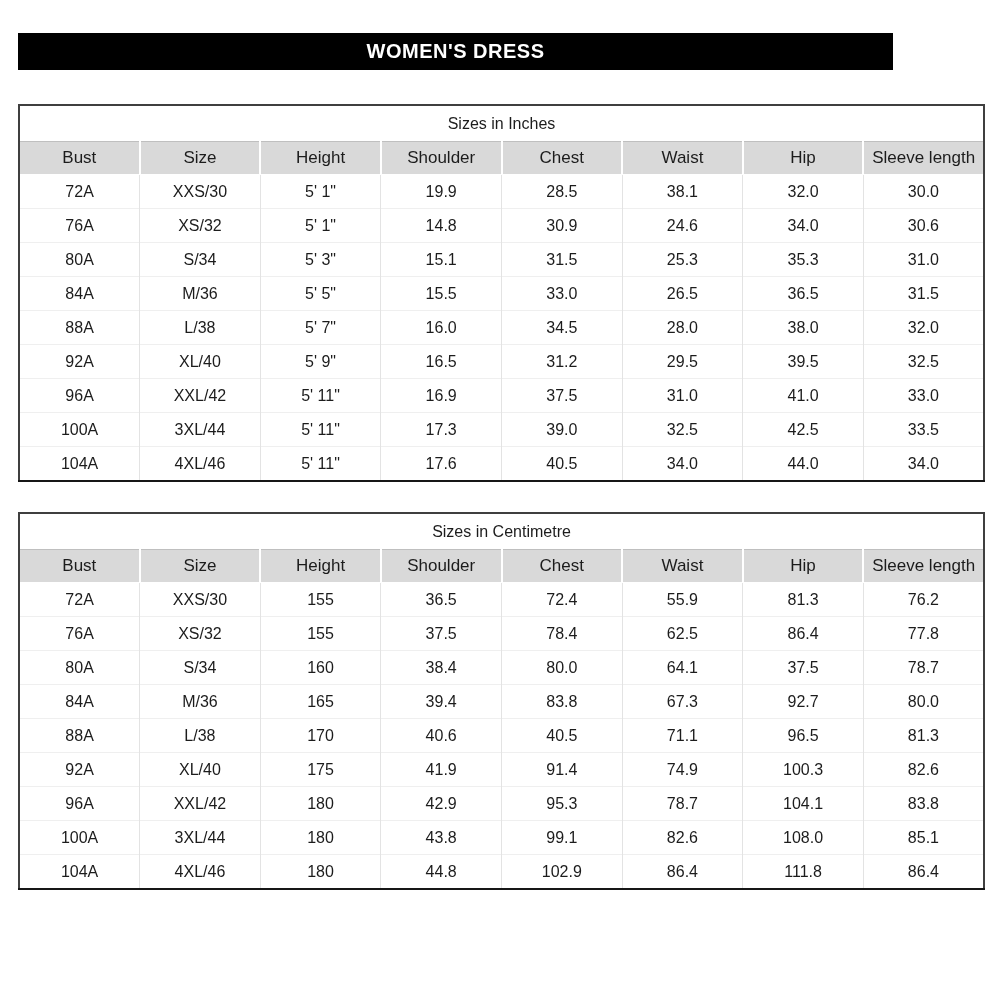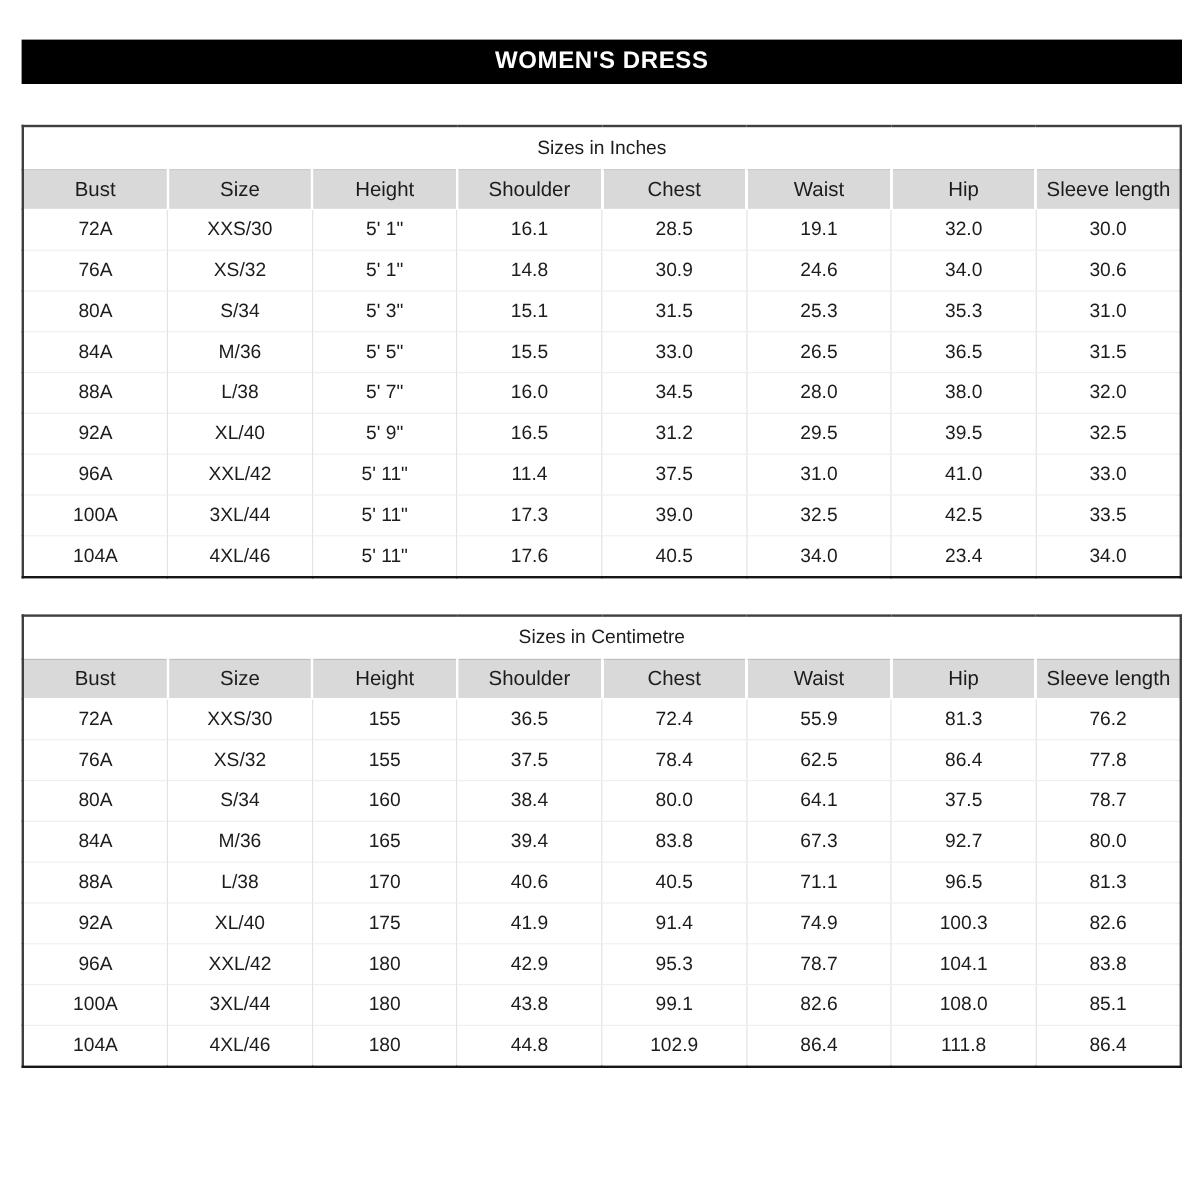--- a/index.html
+++ b/index.html
@@ -12,21 +12,21 @@
     position: relative;
     width: 1000px;
     height: 1000px;
     background: #ffffff;
     overflow: hidden;
   }
   .banner {
     position: absolute;
     left: 18px;
     top: 33px;
-    width: 967px;
+    width: 875px;
     height: 37px;
     background: #000000;
     color: #ffffff;
     display: flex;
     align-items: center;
     justify-content: center;
     font-size: 20px;
     font-weight: bold;
     letter-spacing: 0.5px;
   }
@@ -99,23 +99,23 @@
           <th>Waist</th>
           <th>Hip</th>
           <th>Sleeve length</th>
         </tr>
     </thead>
     <tbody>
         <tr>
           <td>72A</td>
           <td>XXS/30</td>
           <td>5' 1"</td>
-          <td>16.1</td>
+          <td>19.9</td>
           <td>28.5</td>
-          <td>19.1</td>
+          <td>38.1</td>
           <td>32.0</td>
           <td>30.0</td>
         </tr>
         <tr>
           <td>76A</td>
           <td>XS/32</td>
           <td>5' 1"</td>
           <td>14.8</td>
           <td>30.9</td>
           <td>24.6</td>
@@ -159,21 +159,21 @@
           <td>16.5</td>
           <td>31.2</td>
           <td>29.5</td>
           <td>39.5</td>
           <td>32.5</td>
         </tr>
         <tr>
           <td>96A</td>
           <td>XXL/42</td>
           <td>5' 11"</td>
-          <td>11.4</td>
+          <td>16.9</td>
           <td>37.5</td>
           <td>31.0</td>
           <td>41.0</td>
           <td>33.0</td>
         </tr>
         <tr>
           <td>100A</td>
           <td>3XL/44</td>
           <td>5' 11"</td>
           <td>17.3</td>
@@ -182,21 +182,21 @@
           <td>42.5</td>
           <td>33.5</td>
         </tr>
         <tr>
           <td>104A</td>
           <td>4XL/46</td>
           <td>5' 11"</td>
           <td>17.6</td>
           <td>40.5</td>
           <td>34.0</td>
-          <td>23.4</td>
+          <td>44.0</td>
           <td>34.0</td>
         </tr>
       </tbody>
   </table>
 
   <table class="size-table cm">
     <thead>
       <tr class="title-row">
         <td colspan="8" class="title-cell">Sizes in Centimetre</td>
       </tr>

